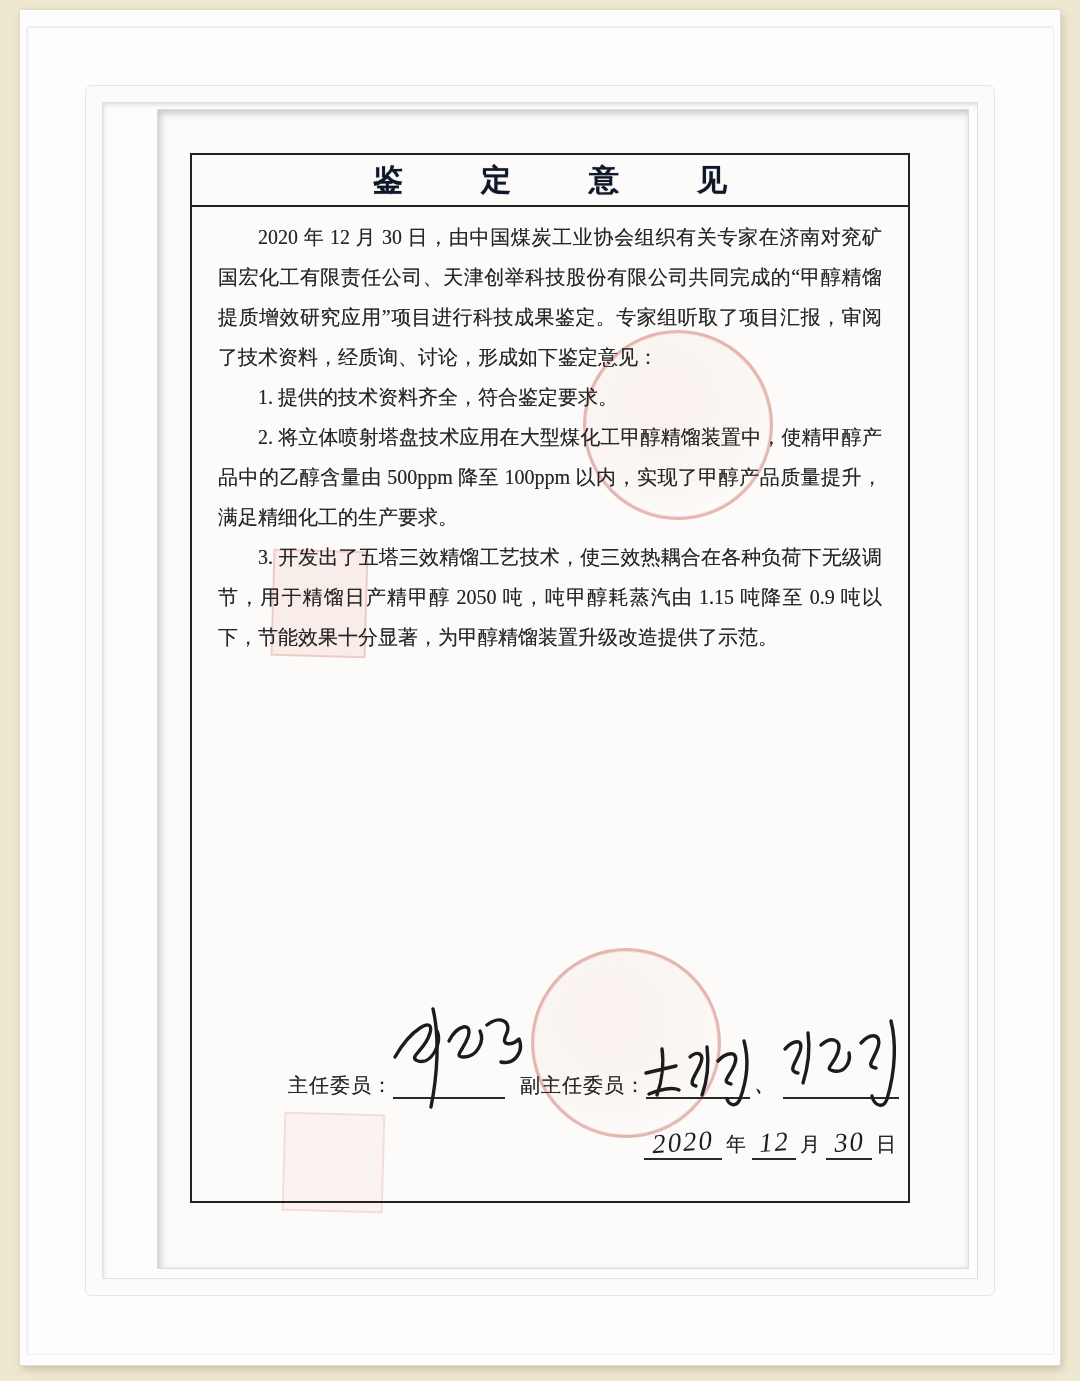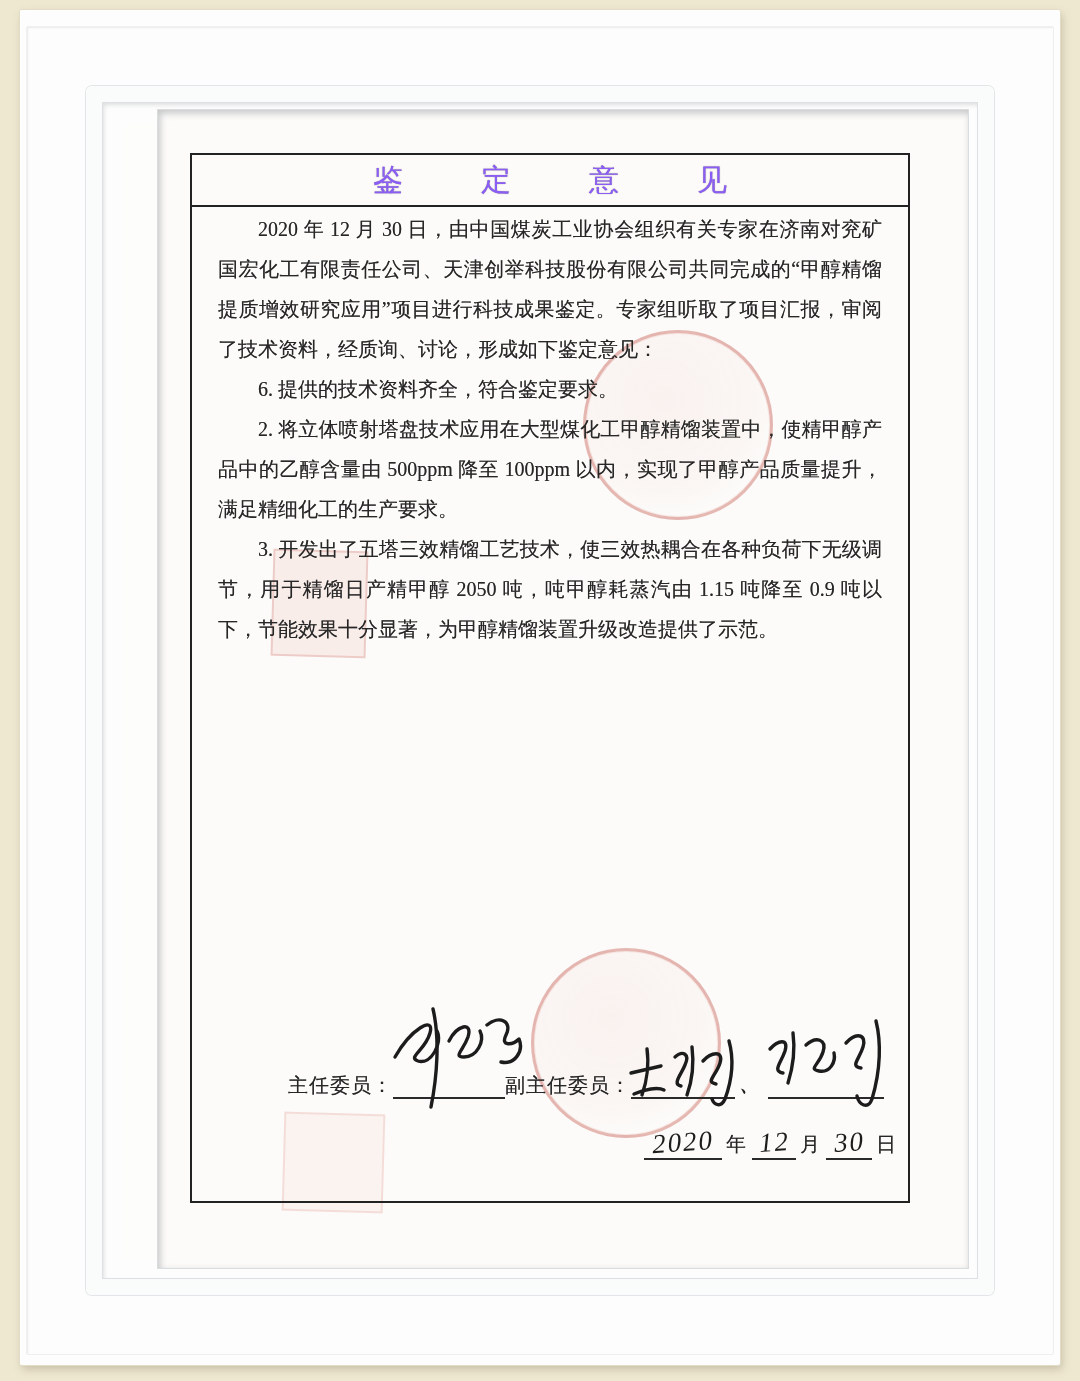--- a/index.html
+++ b/index.html
@@ -14,23 +14,23 @@
   .molding{position:absolute;inset:86px;border:16px solid #fafbfb;border-radius:6px;
          box-shadow:0 0 0 1px #e3e6e8, inset 0 0 0 1px #dde1e3, inset 2px 3px 4px rgba(160,166,170,.35);}
   .mat{position:absolute;inset:122px;background:#fdfdfc;}
   
   .paper{position:absolute;left:158px;top:110px;width:810px;height:1158px;background:#fcfbf9;
          box-shadow:inset 2px 3px 7px rgba(110,115,120,.40), 0 0 0 1px #dadddf;}
   
   .doc-table{position:absolute;left:32px;top:43px;width:716px;height:1046px;
          border:2px solid #222;color:#242424;}
   .title-row{height:50px;border-bottom:2px solid #222;display:flex;align-items:center;justify-content:center;}
-  .title-row span{font-size:30px;font-weight:normal;letter-spacing:78px;margin-right:-78px;
-         color:#8b5cf6;text-shadow:0 0 1px rgba(30,30,30,.55);}
-  .doc-body{padding:2px 26px 0 26px;font-size:20px;line-height:40px;text-align:justify;
+  .title-row span{font-size:30px;font-weight:bold;letter-spacing:78px;margin-right:-78px;
+         color:#0f172a;text-shadow:0 0 1px rgba(30,30,30,.55);}
+  .doc-body{padding:10px 26px 0 26px;font-size:20px;line-height:40px;text-align:justify;
          color:#272727;text-shadow:0 0 .6px rgba(40,40,40,.6);}
   .doc-body p{margin:0;text-indent:2em;}
   .doc-body p.suggestion{margin-top:38px;}
   
   .stamp-circle{position:absolute;width:184px;height:184px;border-radius:50%;
          border:3px solid rgba(198,90,82,.42);
          background:radial-gradient(circle at 42% 36%, rgba(222,136,126,.08), rgba(222,136,126,.04) 58%, rgba(222,136,126,0) 74%);
          box-shadow:inset 0 0 0 1px rgba(222,136,126,.16);filter:blur(.4px);}
   .stamp-square{position:absolute;border:2px solid rgba(212,128,118,.30);
          background:rgba(236,188,180,.22);filter:blur(.6px);transform:rotate(1.6deg);}
@@ -68,36 +68,36 @@
     <div class="stamp-square faint" style="left:125px;top:1003px;width:97px;height:95px;"></div>
 
     <div class="doc-table">
 
       <div class="title-row">
         <span>鉴定意见</span>
       </div>
 
       <div class="doc-body">
         <p>2020 年 12 月 30 日，由中国煤炭工业协会组织有关专家在济南对兖矿国宏化工有限责任公司、天津创举科技股份有限公司共同完成的“甲醇精馏提质增效研究应用”项目进行科技成果鉴定。专家组听取了项目汇报，审阅了技术资料，经质询、讨论，形成如下鉴定意见：</p>
-        <p>6. 提供的技术资料齐全，符合鉴定要求。</p>
+        <p>1. 提供的技术资料齐全，符合鉴定要求。</p>
         <p>2. 将立体喷射塔盘技术应用在大型煤化工甲醇精馏装置中，使精甲醇产品中的乙醇含量由 500ppm 降至 100ppm 以内，实现了甲醇产品质量提升，满足精细化工的生产要求。</p>
         <p>3. 开发出了五塔三效精馏工艺技术，使三效热耦合在各种负荷下无级调节，用于精馏日产精甲醇 2050 吨，吨甲醇耗蒸汽由 1.15 吨降至 0.9 吨以下，节能效果十分显著，为甲醇精馏装置升级改造提供了示范。</p>
       </div>
 
       <div class="sig-row">
         <span class="label">主任委员：</span>
         <span class="sig-slot" style="width:112px;">
           <svg class="scribble" width="138" height="112" viewBox="0 0 138 112">
             <path d="M8,58 C24,30 48,16 43,34 C38,52 20,58 31,62 C44,66 56,44 50,32"></path>
             <path d="M46,10 C53,40 50,78 44,108"></path>
             <path d="M62,42 C70,26 86,22 81,38 C76,52 66,58 77,58 C90,58 98,42 93,32"></path>
             <path d="M100,26 C112,16 126,22 119,36 C113,48 126,46 132,40 C137,52 128,66 114,63"></path>
           </svg>
         </span>
-        <span class="label" style="margin-left:0;">副主任委员：</span>
+        <span class="label" style="margin-left:15px;">副主任委员：</span>
         <span class="sig-slot" style="width:104px;">
           <svg class="scribble" width="116" height="78" viewBox="0 0 116 78">
             <path d="M6,40 L36,33 M22,16 C24,30 22,48 17,62 M9,61 C20,56 33,54 39,57"></path>
             <path d="M50,24 C58,17 65,21 60,32 C56,42 47,51 56,53 M67,14 C69,30 67,48 62,62"></path>
             <path d="M78,28 C86,19 99,17 95,30 C91,43 80,49 91,51 M104,8 C109,26 107,47 100,66 C96,75 89,72 87,66"></path>
           </svg>
         </span>
         <span class="sig-sep hand">、</span>
         <span class="sig-slot" style="width:116px;">
           <svg class="scribble" width="132" height="96" viewBox="0 0 132 96">

